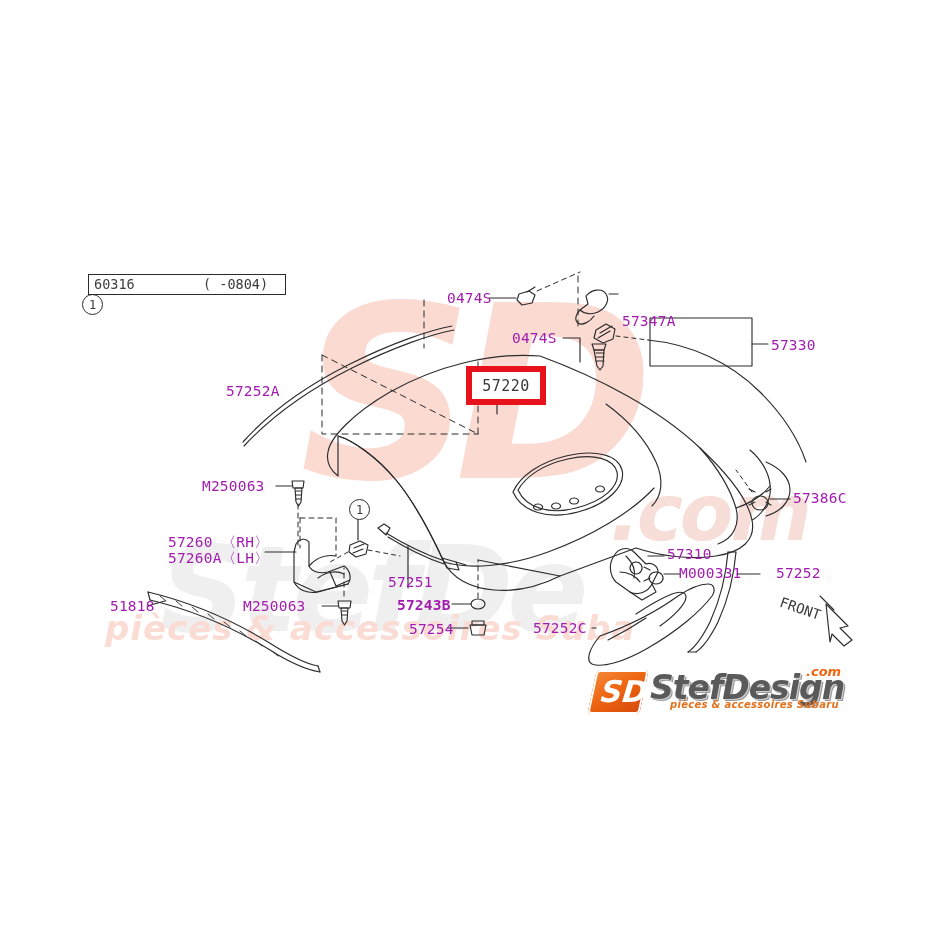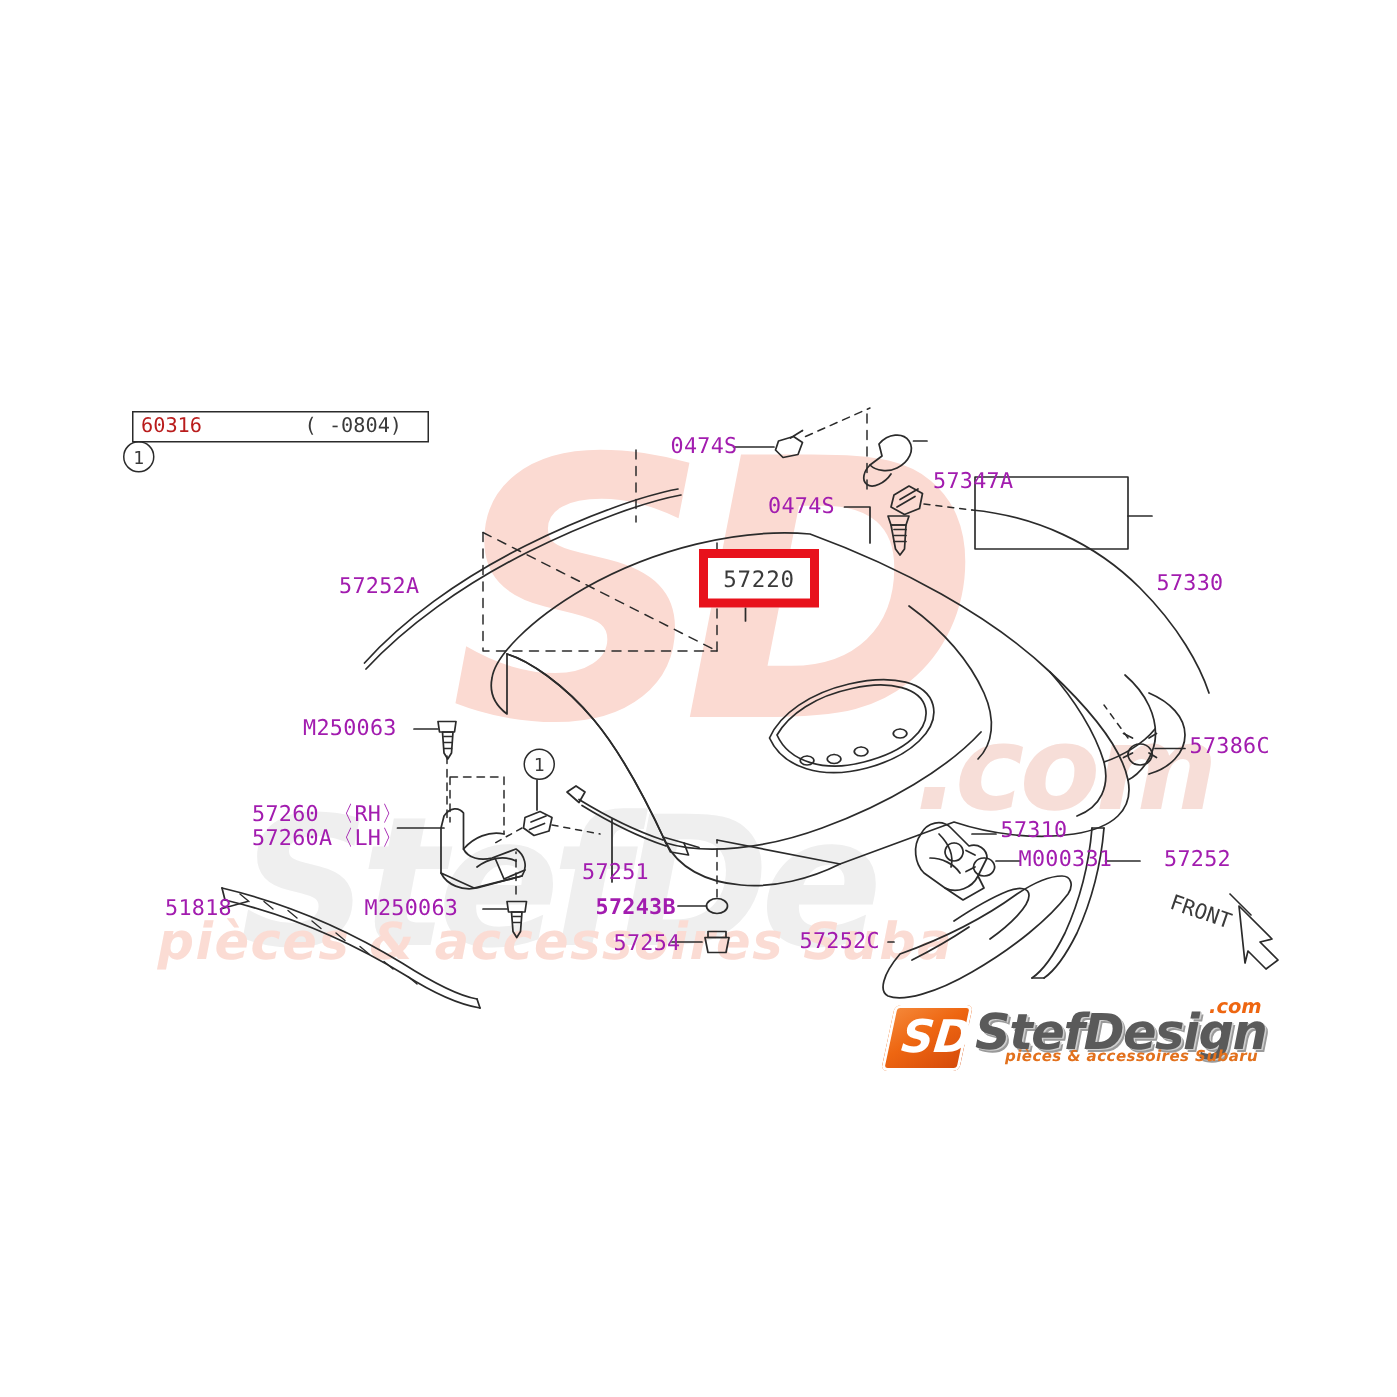--- a/index.html
+++ b/index.html
@@ -6,21 +6,21 @@
   body{width:931px;height:931px;overflow:hidden;
        font-family:"DejaVu Sans Mono","Liberation Mono",monospace;}
   #stage{position:relative;width:931px;height:931px;background:#fff;}
   svg.layer{position:absolute;left:0;top:0;width:931px;height:931px;}
   .lbl{position:absolute;font-family:"DejaVu Sans Mono","Liberation Mono",monospace;
        font-size:14.5px;color:#a21caf;white-space:pre;letter-spacing:.2px;}
   .tbl{position:absolute;left:88px;top:274px;width:198px;height:62px;}
   .tbl .row{height:20.6px;border:1px solid #2b2b2b;border-bottom:none;
             box-sizing:border-box;display:flex;align-items:center;}
   .tbl .row:last-child{border-bottom:1px solid #2b2b2b;}
-  .tbl .c1{padding-left:5px;width:86px;font-size:13.5px;color:#b91c1c;}
+  .tbl .c1{padding-left:5px;width:86px;font-size:13.5px;color:#404040;}
   .tbl .c2{font-size:13.5px;color:#3a3a3a;margin-left:23px;}
   .circnum{position:absolute;width:19px;height:19px;border:1.3px solid #2b2b2b;
            border-radius:50%;display:flex;align-items:center;justify-content:center;
            font-size:12px;color:#3a3a3a;background:transparent;}
   .hl{position:absolute;border:6px solid #e8121c;background:#fff;
       display:flex;align-items:center;justify-content:center;
       font-size:15px;color:#3a3a3a;letter-spacing:.5px;}
   .front{position:absolute;left:783px;top:594px;font-size:14px;color:#3a3a3a;
          transform:rotate(19deg);transform-origin:left top;}
   
@@ -245,21 +245,21 @@
       <div class="c2">(     -0804)</div>
     </div>
   </div>
   <div class="circnum" style="left:82px;top:294px;">1</div>
 
   <div class="hl" style="left:466px;top:354px;width:68px;height:27px;margin-top:12px;">57220</div>
 
   <div class="lbl" style="left:447px;top:290px;">0474S</div>
   <div class="lbl" style="left:622px;top:287px;margin-top:26px;">57347A</div>
   <div class="lbl" style="left:512px;top:330px;">0474S</div>
-  <div class="lbl" style="left:771px;top:337px;margin-top:44px;">57330</div>
+  <div class="lbl" style="left:771px;top:337px;">57330</div>
   <div class="lbl" style="left:226px;top:383px;">57252A</div>
   <div class="lbl" style="left:202px;top:478px;">M250063</div>
   <div class="lbl" style="left:168px;top:533px;">57260 〈RH〉</div>
   <div class="lbl" style="left:168px;top:549px;">57260A〈LH〉</div>
   <div class="lbl" style="left:110px;top:598px;">51818</div>
   <div class="lbl" style="left:243px;top:598px;">M250063</div>
   <div class="lbl" style="left:388px;top:574px;">57251</div>
   <div class="lbl" style="left:397px;top:597px;font-weight:bold;">57243B</div>
   <div class="lbl" style="left:409px;top:621px;">57254</div>
   <div class="lbl" style="left:533px;top:620px;">57252C</div>

